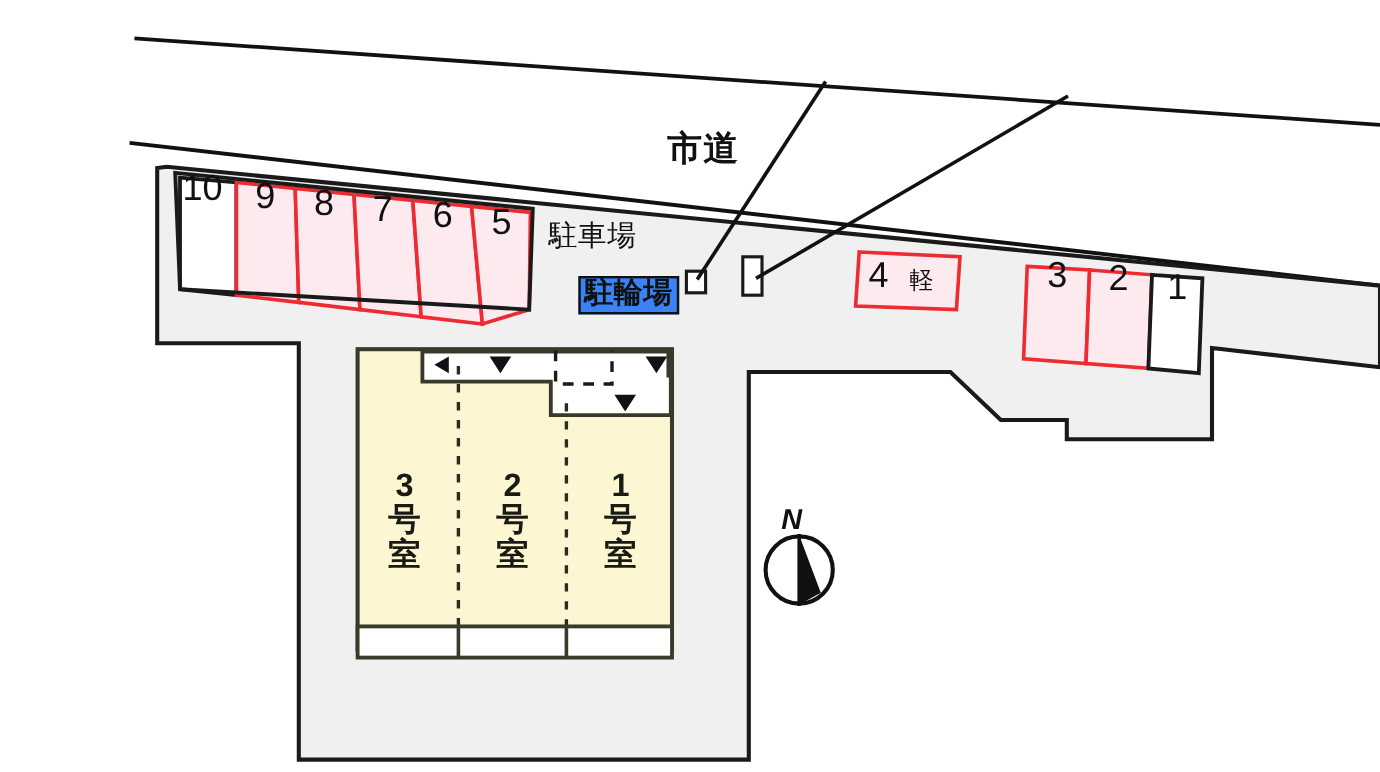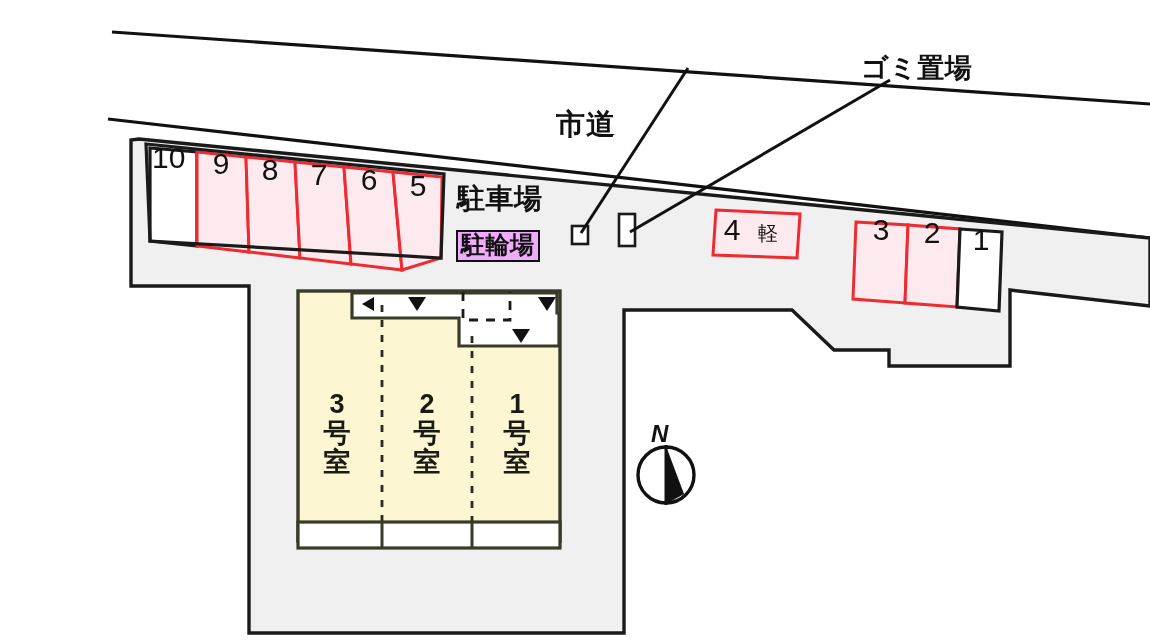--- a/index.html
+++ b/index.html
@@ -35,31 +35,32 @@
     font-size: 27px;
     font-weight: 700;
     letter-spacing: 0.5px;
   }
   .road-label {
     font-size: 29px;
     font-weight: 700;
     letter-spacing: 1px;
   }
   .zone-label {
-    font-size: 28px;
-    font-weight: 700;
+    font-size: 24px;
+    font-weight: 400;
     letter-spacing: 0.5px;
   }
   .boxed-label {
     font-size: 24px;
     font-weight: 700;
     border: 2px solid #111111;
     padding: 1px 3px 3px 3px;
-    background: #f0abfc;
+    background: #3b82f6;
     letter-spacing: 0.5px;
+    margin-left: 26px;
   }
   .stall-num {
     position: absolute;
     font-size: 30px;
     font-weight: 400;
     color: #111111;
     text-align: center;
   }
   .stall-sub {
     position: absolute;
@@ -169,21 +170,20 @@
     </g>
 
     <g>
       <circle cx="666" cy="475" r="28" fill="#ffffff" stroke="#111111" stroke-width="3.4"></circle>
       <line x1="666" y1="445" x2="666" y2="505" stroke="#111111" stroke-width="3"></line>
       <polygon points="666,446 666,504 684,494" fill="#111111"></polygon>
     </g>
 
   </svg>
 
-  <div class="lbl callout-label" style="left:861px; top:55px;">ゴミ置場</div>
 
   <div class="lbl road-label" style="left:556px; top:110px;">市道</div>
 
   <div class="lbl zone-label" style="left:457px; top:185px;">駐車場</div>
   <div class="lbl boxed-label" style="position:absolute; left:456px; top:230px;">駐輪場</div>
 
   <div class="stall-num" style="left:152px; top:141px; width:20px;">10</div>
   <div class="stall-num" style="left:199px; top:147px; width:44px;">9</div>
   <div class="stall-num" style="left:248px; top:153px; width:44px;">8</div>
   <div class="stall-num" style="left:297px; top:158px; width:44px;">7</div>

